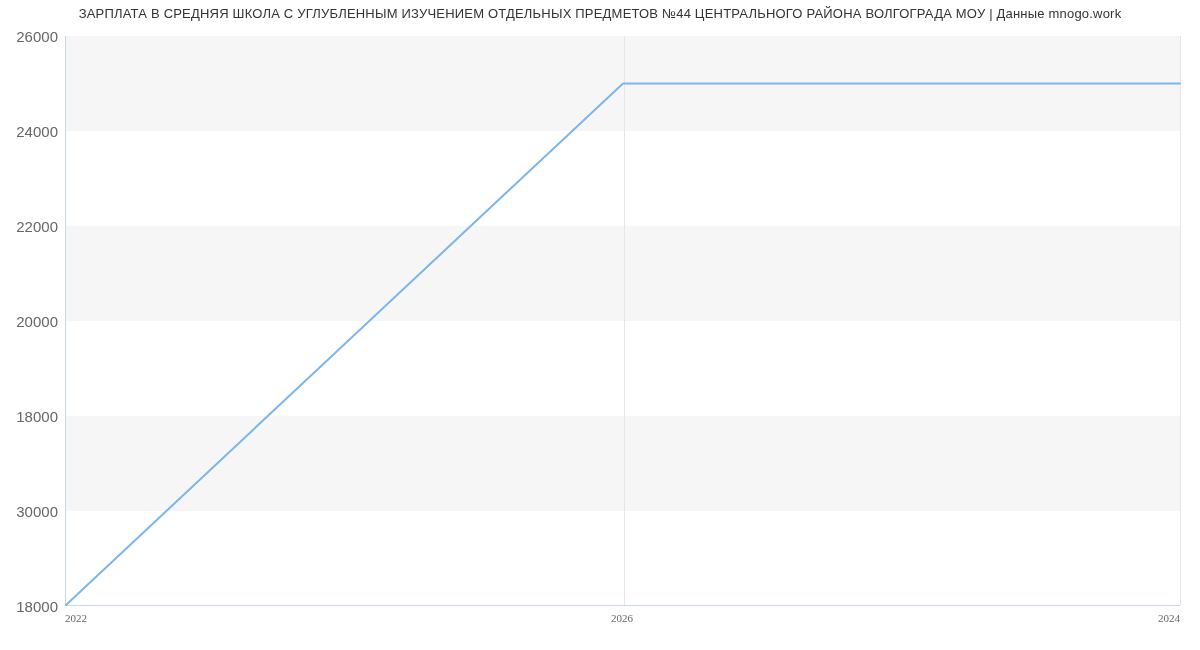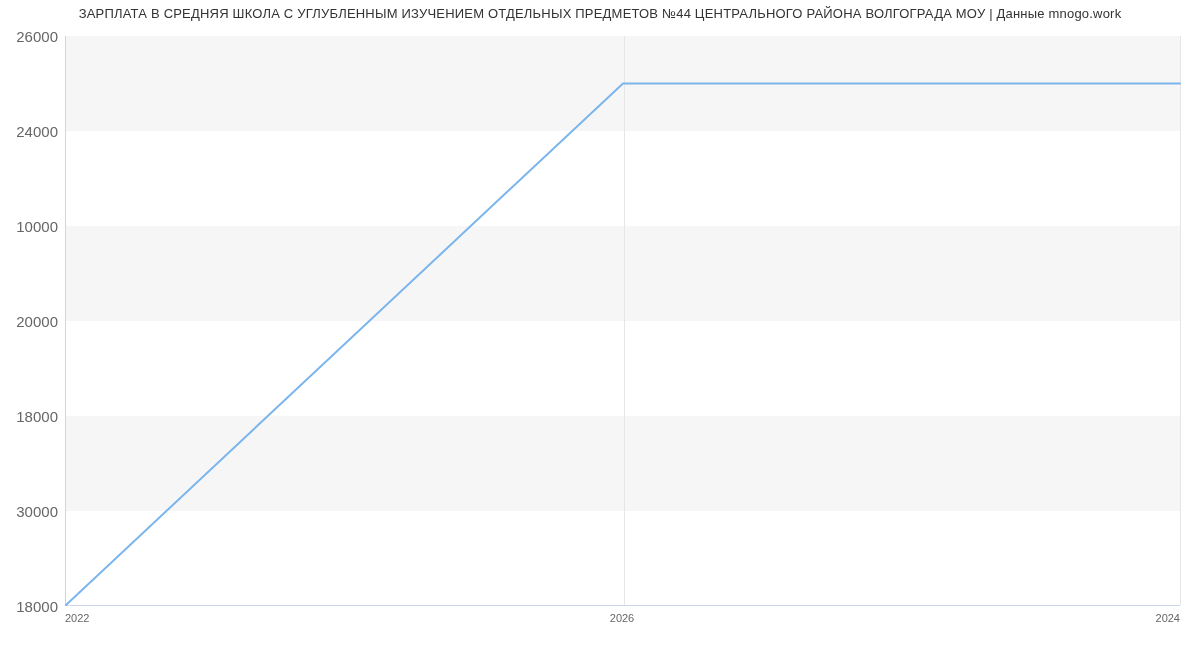--- a/index.html
+++ b/index.html
@@ -57,20 +57,21 @@
     font-size: 15px;
     color: #666;
     transform: translateY(-50%);
   }
   .xtick {
     position: absolute;
     top: 612px; 
     font-size: 11px;
     color: #666;
     transform: translateX(-50%);
+    font-family: Liberation Serif, serif;
   }
   .xtick.first { transform: translateX(0); }
   .xtick.last  { transform: translateX(-100%); text-align: center; }
   svg.line {
     position: absolute;
     left: 0;
     top: 0;
     width: 100%;
     height: 100%;
     overflow: visible;
@@ -87,21 +88,21 @@
 <body>
 
 <div class="chart-wrap">
 
   <div class="title">ЗАРПЛАТА В СРЕДНЯЯ ШКОЛА С УГЛУБЛЕННЫМ ИЗУЧЕНИЕМ ОТДЕЛЬНЫХ ПРЕДМЕТОВ №44 ЦЕНТРАЛЬНОГО РАЙОНА ВОЛГОГРАДА МОУ | Данные mnogo.work</div>
 
   <div class="ytick" style="top:606px">18000</div>
   <div class="ytick" style="top:511px">30000</div>
   <div class="ytick" style="top:416px">18000</div>
   <div class="ytick" style="top:321px">20000</div>
-  <div class="ytick" style="top:226px">10000</div>
+  <div class="ytick" style="top:226px">22000</div>
   <div class="ytick" style="top:131px">24000</div>
   <div class="ytick" style="top:36px">26000</div>
 
   <div class="xtick first" style="left:65px">2022</div>
   <div class="xtick" style="left:622px">2026</div>
   <div class="xtick last" style="left:1180px">2024</div>
 
   <div class="plot">
 
     <div class="band" style="top:0px;   height:95px"></div>

